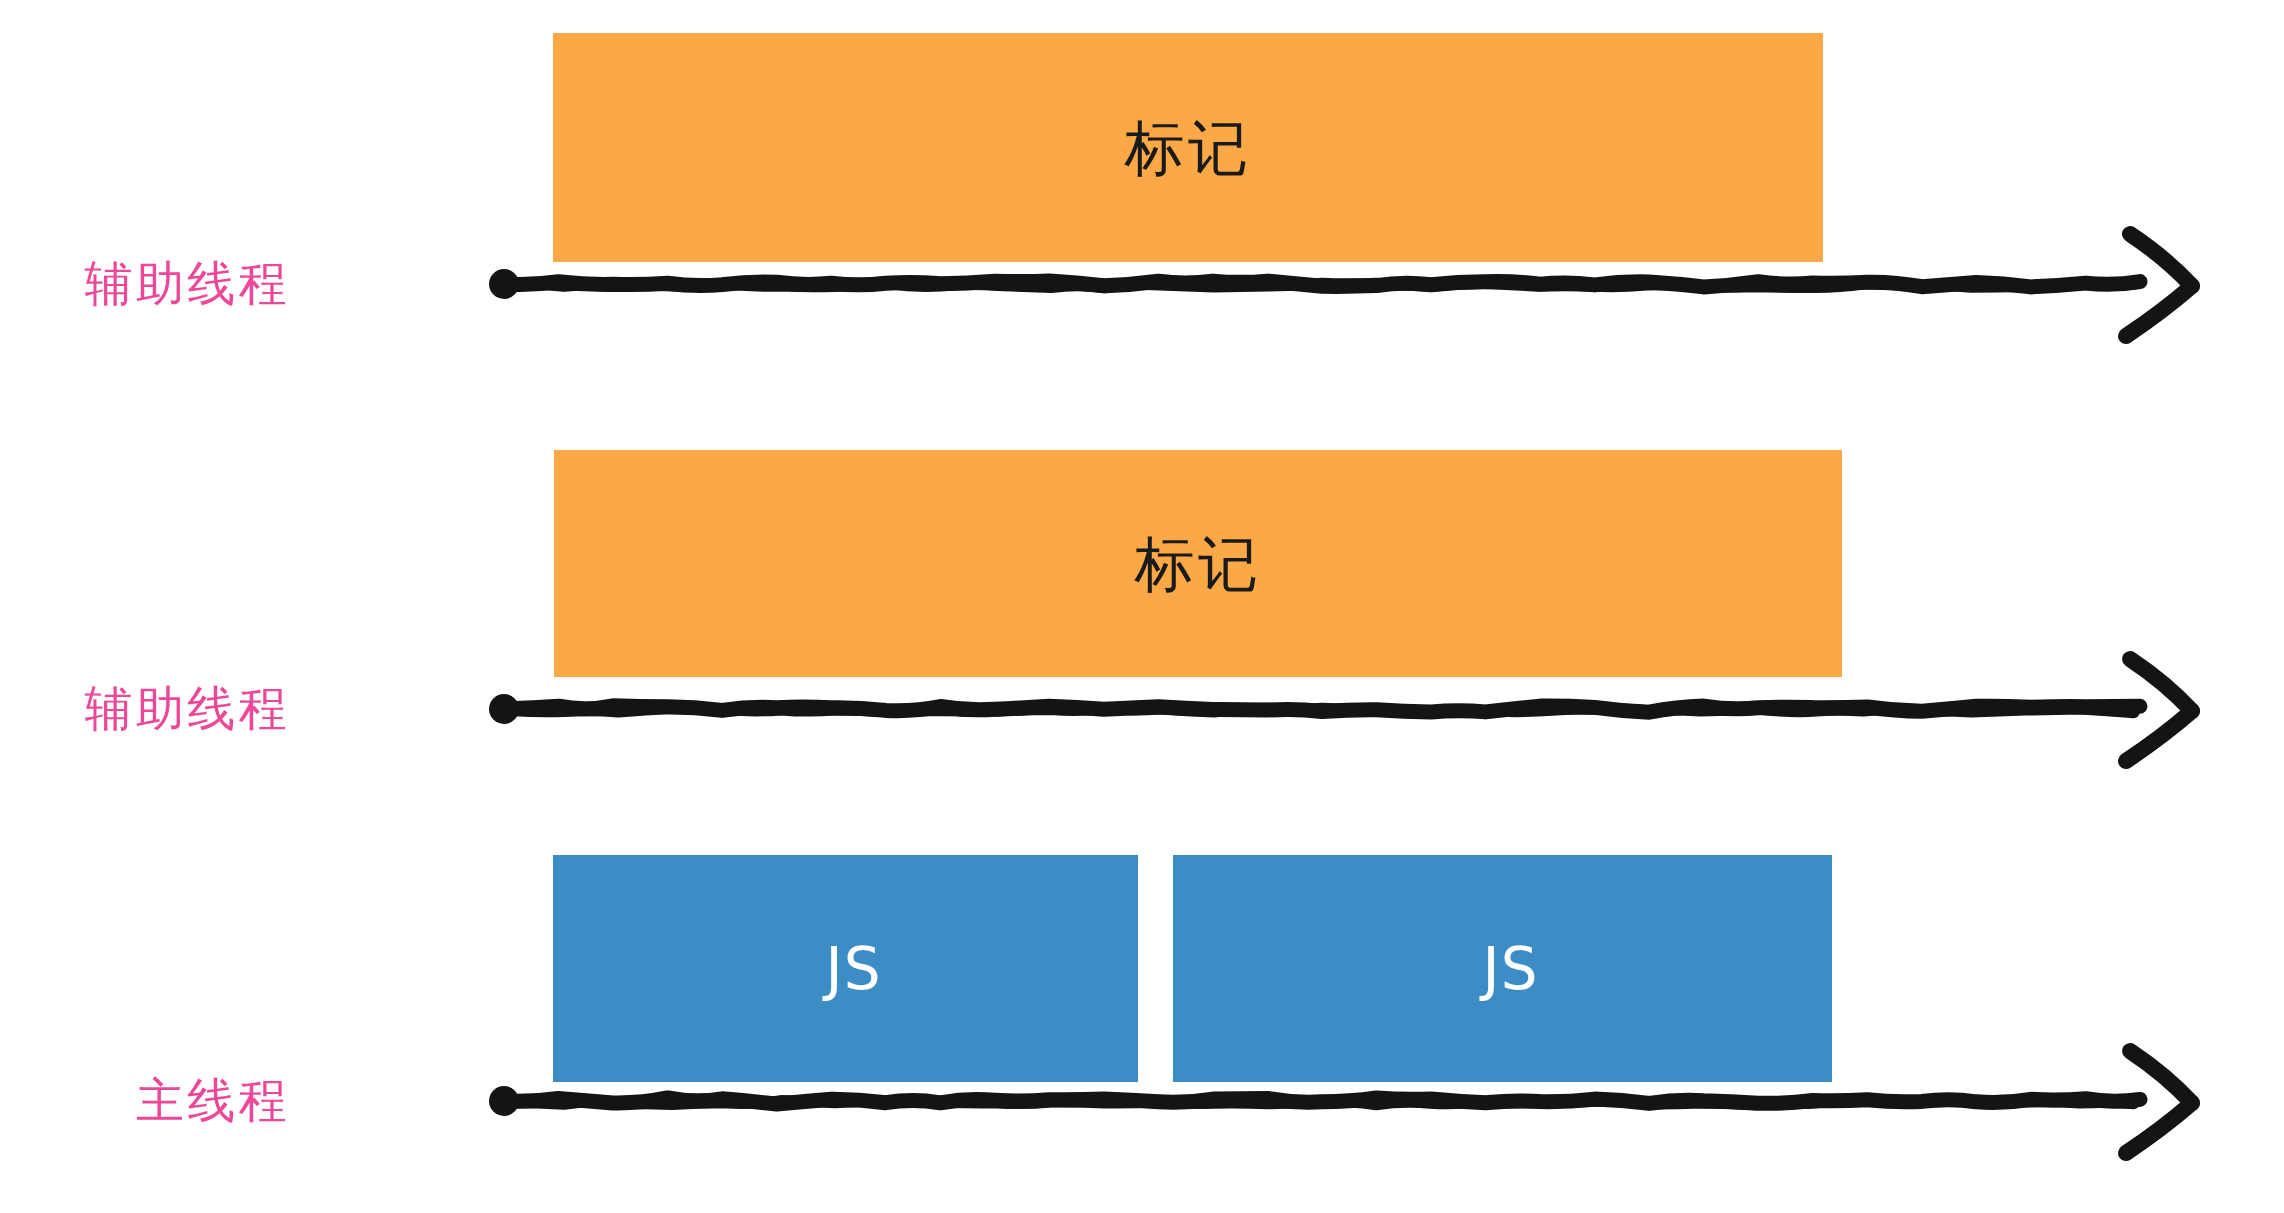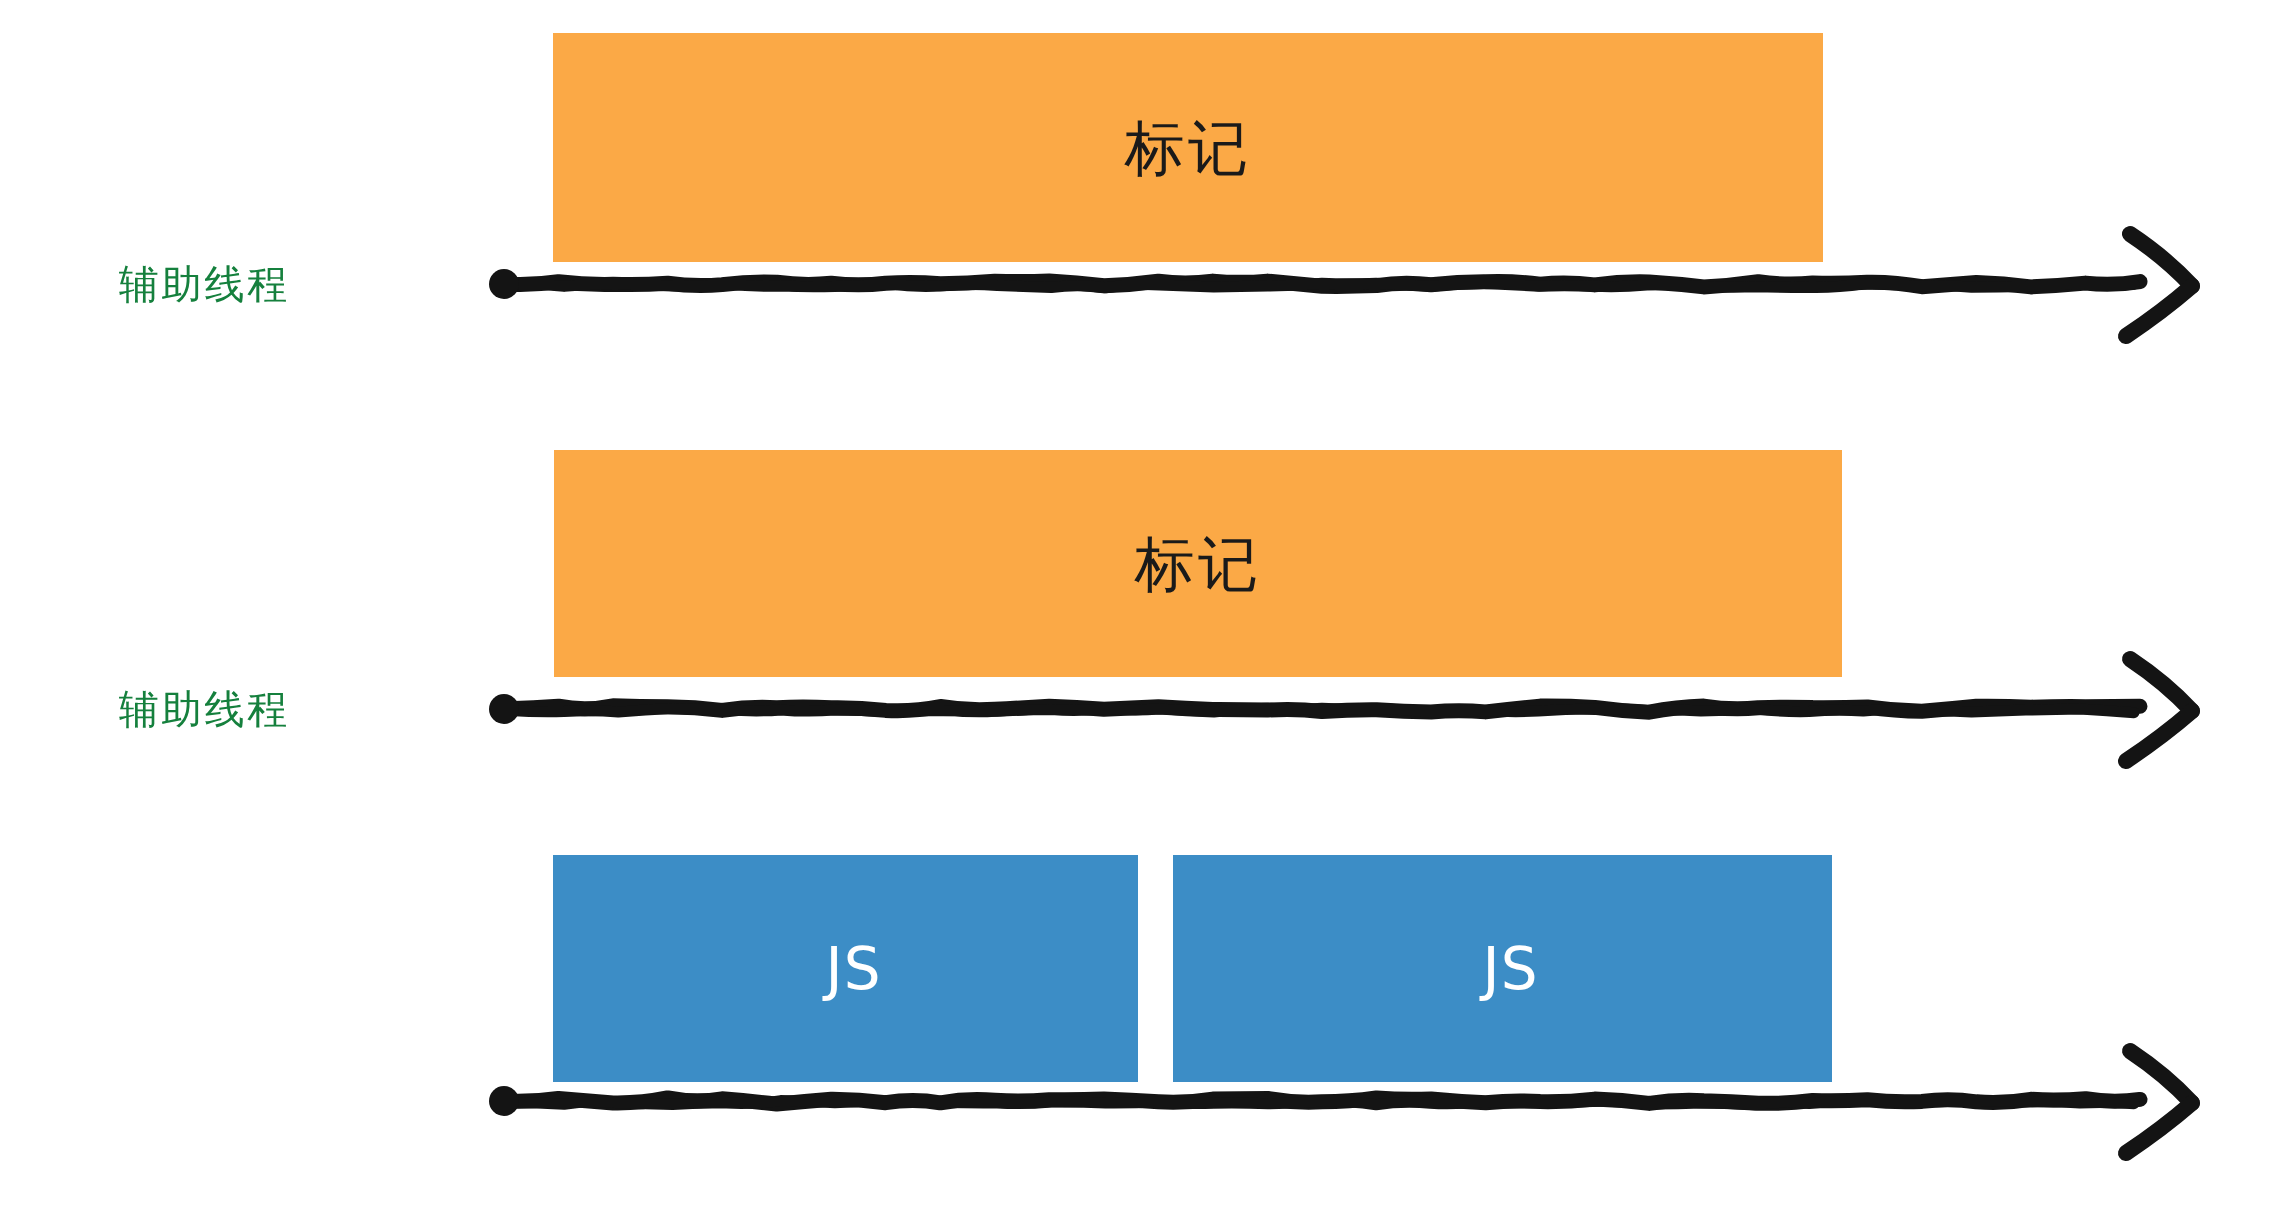--- a/index.html
+++ b/index.html
@@ -55,23 +55,23 @@
     color: #ffffff;
     font-size: 58px;
     font-weight: 400;
     letter-spacing: 0.02em;
     margin-left: 16px;
   }
   
   .lane-label {
     position: absolute;
     font-family: "DejaVu Sans", "Liberation Sans", sans-serif;
-    font-size: 40px;
+    font-size: 48px;
     font-weight: 500;
-    color: #15803d;
+    color: #ec4899;
     letter-spacing: 0.07em;
     white-space: nowrap;
     transform: translateY(-50%);
     text-align: right;
   }
   
   .axis-arrow {
     position: absolute;
     left: 0;
     top: 0;
@@ -129,14 +129,15 @@
       <div class="block blue" style="left: 1173px; top: 855px; width: 659px; height: 227px; background: rgb(60, 141, 198);">
         <span class="block-label">JS</span>
       </div>
       <svg class="axis-arrow" viewBox="0 0 2284 1213" width="2284" height="1213">
         <path d="M 504 1101 Q 531.3 1102.4 558.5 1098.5 Q 585.8 1100.7 613.1 1102.9 Q 640.3 1103.4 667.6 1097.9 Q 694.9 1103.3 722.1 1098.8 Q 749.4 1101.0 776.7 1104.1 Q 803.9 1101.4 831.2 1099.2 Q 858.5 1099.1 885.7 1102.7 Q 913.0 1098.1 940.3 1102.8 Q 967.5 1098.0 994.8 1100.3 Q 1022.1 1102.1 1049.3 1099.7 Q 1076.6 1100.1 1103.9 1099.1 Q 1131.1 1100.0 1158.4 1101.8 Q 1185.7 1103.4 1212.9 1099.1 Q 1240.2 1098.9 1267.5 1098.5 Q 1294.7 1103.4 1322.0 1101.8 Q 1349.3 1101.8 1376.5 1097.9 Q 1403.8 1100.1 1431.1 1098.9 Q 1458.3 1101.5 1485.6 1102.7 Q 1512.9 1100.1 1540.1 1101.6 Q 1567.4 1102.1 1594.7 1099.1 Q 1621.9 1100.0 1649.2 1103.4 Q 1676.5 1099.1 1703.7 1100.7 Q 1731.0 1101.5 1758.3 1103.2 Q 1785.5 1104.0 1812.8 1100.5 Q 1840.1 1101.2 1867.3 1099.8 Q 1894.6 1102.7 1921.9 1101.4 Q 1949.1 1097.9 1976.4 1101.8 Q 2003.7 1103.8 2030.9 1099.3 Q 2058.2 1100.8 2085.5 1098.7 Q 2112.7 1103.5 2140.0 1099.4" stroke-width="15"></path>
         <path d="M 510 1102.5 Q 537.1 1102.5 564.1 1104.3 Q 591.2 1100.1 618.3 1102.8 Q 645.3 1103.9 672.4 1104.5 Q 699.5 1102.3 726.5 1103.1 Q 753.6 1104.6 780.7 1100.6 Q 807.7 1100.9 834.8 1102.7 Q 861.9 1101.2 888.9 1101.0 Q 916.0 1102.2 943.1 1102.6 Q 970.1 1103.2 997.2 1103.0 Q 1024.3 1104.6 1051.3 1102.1 Q 1078.4 1101.8 1105.5 1103.0 Q 1132.5 1103.3 1159.6 1101.7 Q 1186.7 1104.5 1213.7 1103.2 Q 1240.8 1102.6 1267.9 1103.8 Q 1294.9 1103.6 1322.0 1101.0 Q 1349.1 1100.9 1376.1 1104.8 Q 1403.2 1100.7 1430.3 1103.3 Q 1457.3 1104.9 1484.4 1101.3 Q 1511.5 1103.6 1538.5 1102.4 Q 1565.6 1102.5 1592.7 1101.4 Q 1619.7 1100.3 1646.8 1103.9 Q 1673.9 1104.1 1700.9 1102.9 Q 1728.0 1103.2 1755.1 1104.8 Q 1782.1 1100.7 1809.2 1103.5 Q 1836.3 1100.3 1863.3 1101.2 Q 1890.4 1101.3 1917.5 1102.3 Q 1944.5 1101.9 1971.6 1100.3 Q 1998.7 1101.0 2025.7 1102.1 Q 2052.8 1101.2 2079.9 1103.0 Q 2106.9 1101.7 2134.0 1103.7" stroke-width="11"></path>
         <circle cx="504" cy="1101" r="15" class="axis-dot"></circle>
         <path d="M 2130 1051 Q 2166 1075 2192 1103" stroke-width="16"></path>
         <path d="M 2192 1103 Q 2162 1129 2126 1153" stroke-width="16"></path>
       </svg>
+      <div class="lane-label" style="left: 0px; width: 290px; top: 1101px;">主线程</div>
     </div>
   </div>
 
 </body></html>

